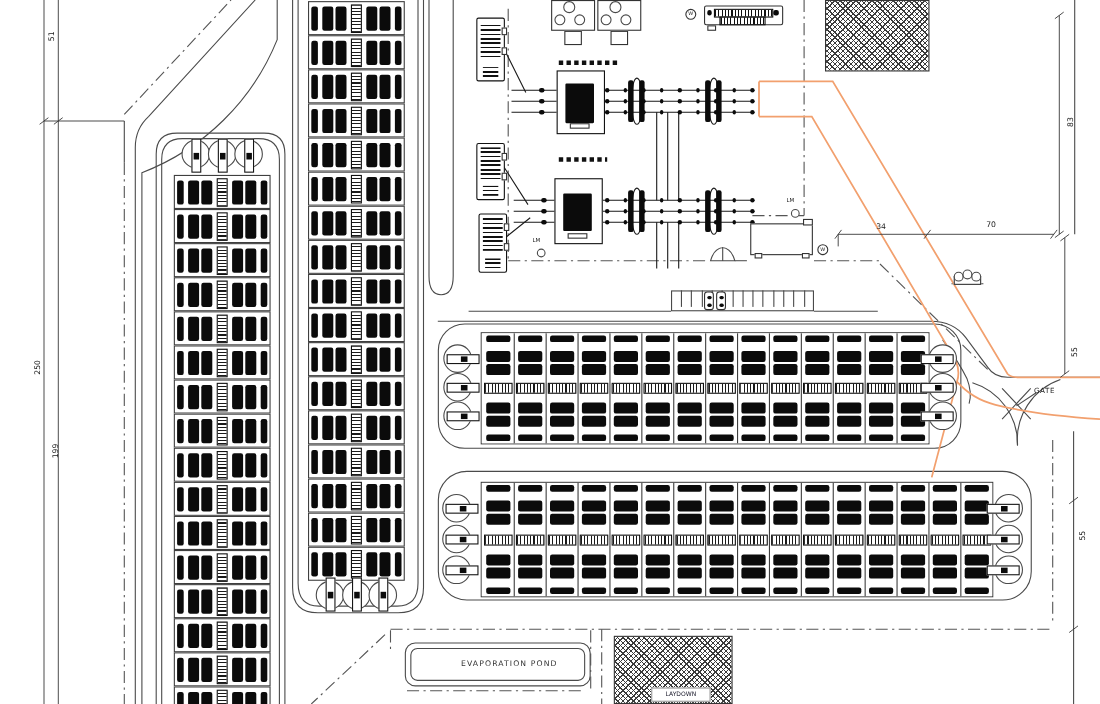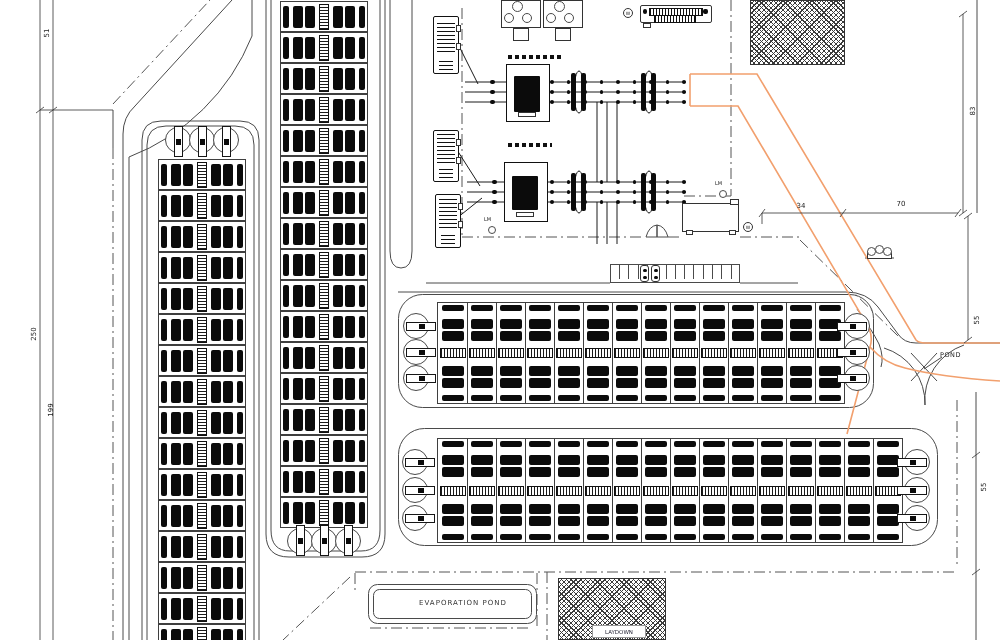--- a/index.html
+++ b/index.html
@@ -1201,21 +1201,21 @@
       <div class="circ" style="position: absolute; left: 904px; top: 505px; width: 26px; height: 26px;"></div>
       <div class="cunit" style="position: absolute; left: 897px; top: 513.5px; width: 30px; height: 9px;">
         <div class="csq" style="left: 12px; top: 1.5px; width: 6px; height: 5px;"></div>
       </div>
     </div>
 
   <div id="pond-label" style="left:375px;top:599px;width:176px;">EVAPORATION POND</div>
 
   <div id="laydown-label" style="left:592px;top:625px;width:52px;height:11px;">LAYDOWN</div>
 
-  <div id="gate-label" style="left:940px;top:351px;">POND</div>
+  <div id="gate-label" style="left:940px;top:351px;">GATE</div>
 
   <div class="dimtxt vrot" style="left:34px;top:29px;">51</div>
   <div class="dimtxt vrot" style="left:21px;top:330px;">250</div>
   <div class="dimtxt vrot" style="left:38px;top:406px;">199</div>
   <div class="dimtxt vrot" style="left:960px;top:107px;">83</div>
   <div class="dimtxt" style="left:788px;top:202px;">34</div>
   <div class="dimtxt" style="left:888px;top:200px;">70</div>
   <div class="dimtxt vrot" style="left:964px;top:316px;">55</div>
   <div class="dimtxt vrot" style="left:971px;top:483px;">55</div>
 

